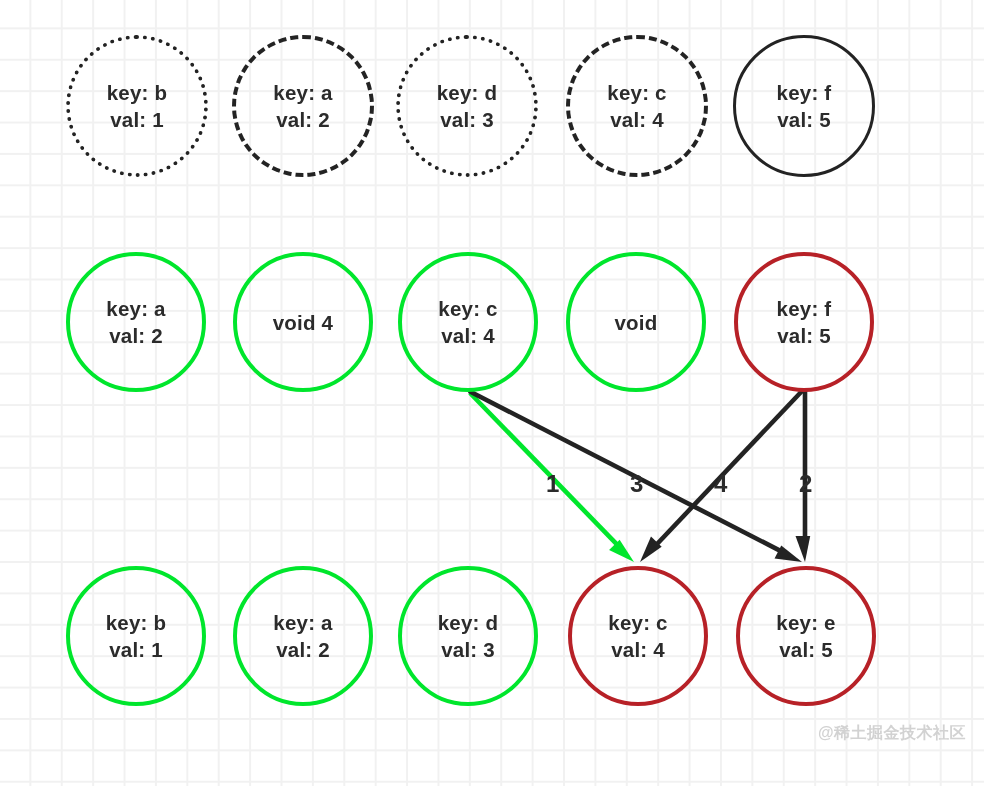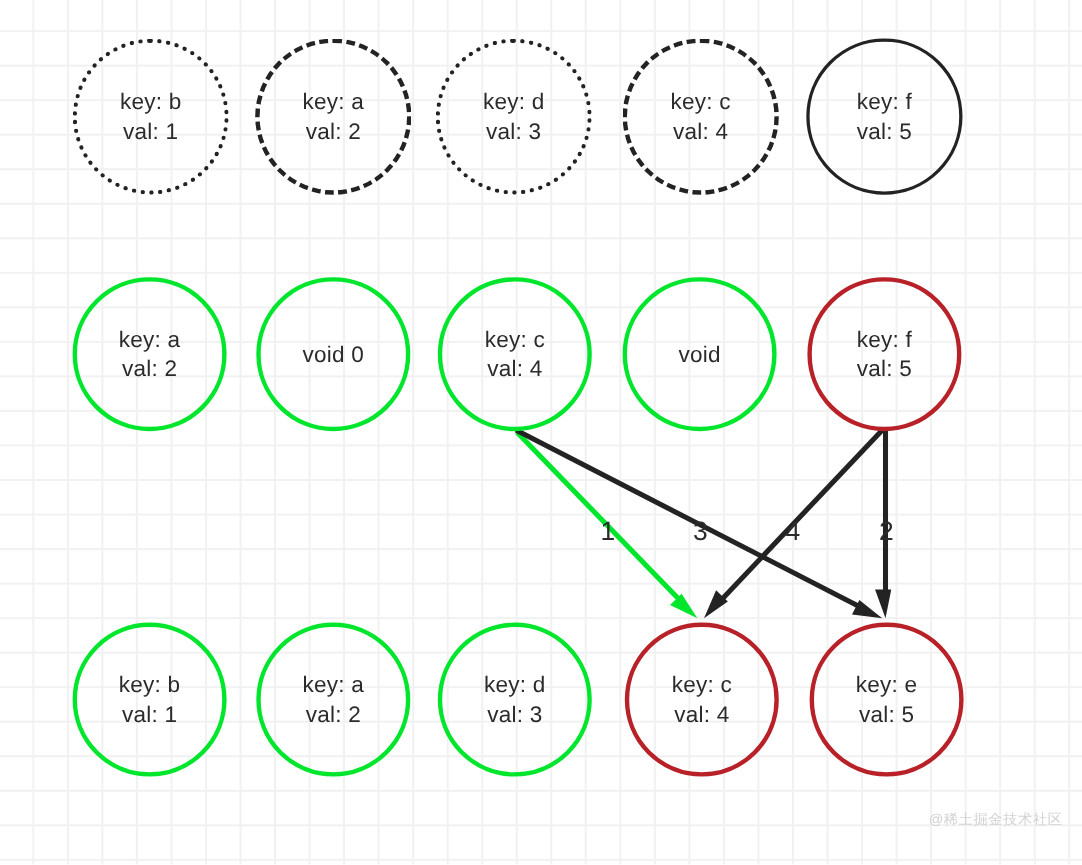--- a/index.html
+++ b/index.html
@@ -14,20 +14,21 @@
     position: relative;
     width: 984px;
     height: 786px;
     background-color: #ffffff;
     background-image:
       linear-gradient(to right, #f1f1f1 1.6px, transparent 1.6px),
       linear-gradient(to bottom, #f1f1f1 1.6px, transparent 1.6px);
     background-size: 31.4px 31.4px;
     background-position: -2px -4px;
     overflow: hidden;
+    font-weight: bold;
   }
   .node {
     position: absolute;
     border-radius: 50%;
     box-sizing: border-box;
     display: flex;
     flex-direction: column;
     align-items: center;
     justify-content: center;
     color: #2b2b2b;
@@ -51,22 +52,22 @@
   }
   .edge-label {
     position: absolute;
     font-size: 24px;
     color: #2b2b2b;
     line-height: 1;
   }
   #watermark {
     position: absolute;
     right: 18px;
-    bottom: 32px;
-    font-size: 13px;
+    bottom: 42px;
+    font-size: 16px;
     color: #d2d2d2;
     letter-spacing: 0.5px;
     white-space: nowrap;
   }
 </style>
 </head>
 <body>
 
 <div id="canvas">
 
@@ -108,21 +109,21 @@
       </div>
       <div class="node style-solid" style="width: 142px; height: 142px; left: 733px; top: 35px;">
         <div class="line">key: f</div>
         <div class="line">val: 5</div>
       </div>
       <div class="node style-green" style="width: 140px; height: 140px; left: 66px; top: 252px;">
         <div class="line">key: a</div>
         <div class="line">val: 2</div>
       </div>
       <div class="node style-green" style="width: 140px; height: 140px; left: 233px; top: 252px;">
-        <div class="line">void 0</div>
+        <div class="line">void 4</div>
       </div>
       <div class="node style-green" style="width: 140px; height: 140px; left: 398px; top: 252px;">
         <div class="line">key: c</div>
         <div class="line">val: 4</div>
       </div>
       <div class="node style-green" style="width: 140px; height: 140px; left: 566px; top: 252px; text-align: center;">
         <div class="line">void</div>
       </div>
       <div class="node style-red" style="width: 140px; height: 140px; left: 734px; top: 252px;">
         <div class="line">key: f</div>

